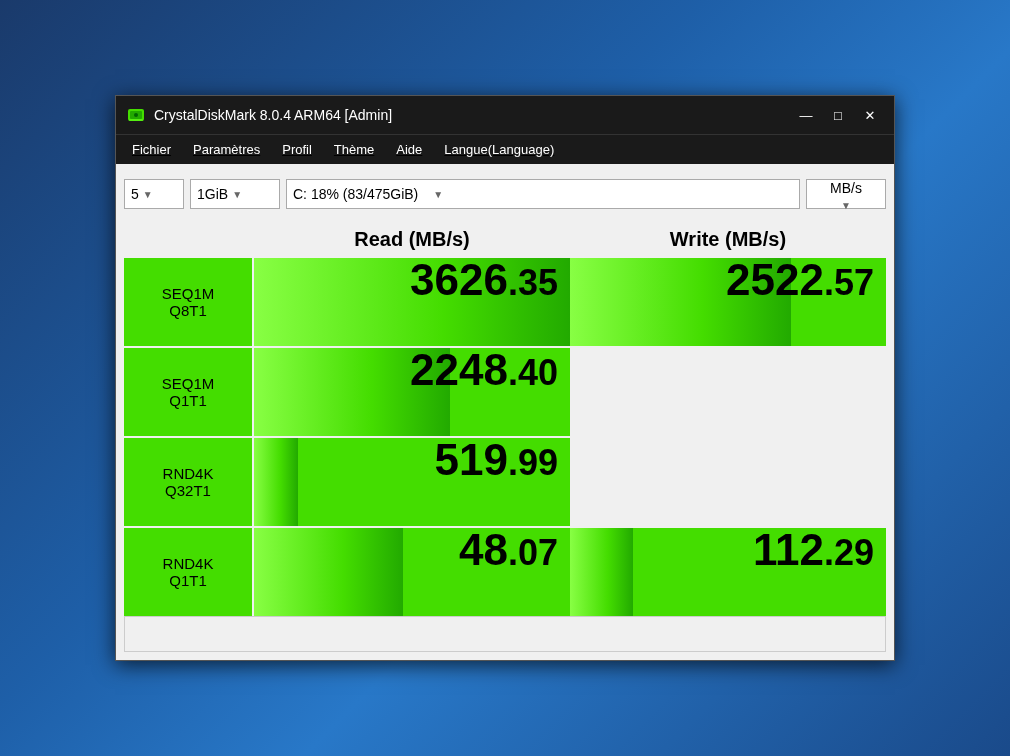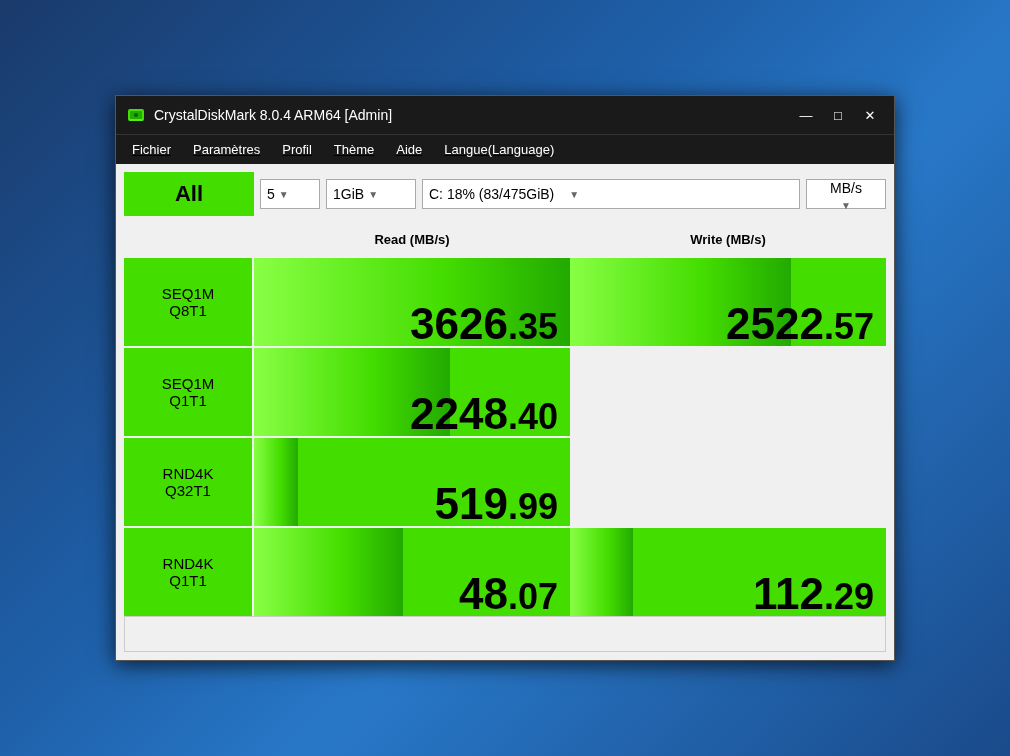--- a/index.html
+++ b/index.html
@@ -124,21 +124,21 @@
     .header-row {
       display: grid;
       grid-template-columns: 130px 1fr 1fr;
       background: #f0f0f0;
       height: 34px;
     }
     .header-cell {
       display: flex;
       align-items: center;
       justify-content: center;
-      font-size: 13px;
+      font-size: 20px;
       font-weight: 700;
       color: #000;
       background: #f0f0f0;
     }
     .header-cell.empty { background: #f0f0f0; }
     .data-row {
       display: grid;
       grid-template-columns: 130px 1fr 1fr;
       height: 90px;
       border-top: 2px solid #f0f0f0;
@@ -150,21 +150,21 @@
       align-items: center;
       justify-content: center;
       font-size: 15px;
       font-weight: 400;
       color: #000;
       border-right: 2px solid #f0f0f0;
     }
     .value-cell {
       background: #44dd00;
       display: flex;
-      align-items: flex-end;
+      align-items: flex-start;
       justify-content: flex-end;
       padding-right: 12px;
       position: relative;
       overflow: hidden;
       padding-left: 24px;
     }
     .value-cell:first-of-type {
       border-right: 2px solid #f0f0f0;
     }
     
@@ -232,21 +232,20 @@
     <span class="menu-item">Paramètres</span>
     <span class="menu-item">Profil</span>
     <span class="menu-item">Thème</span>
     <span class="menu-item">Aide</span>
     <span class="menu-item">Langue(Language)</span>
   </div>
 
   <div class="main-content">
 
     <div class="top-controls">
-      <button class="btn-all">All</button>
       <div class="dropdown dropdown-narrow">
         <span>5</span>
         <span class="dropdown-arrow">▼</span>
       </div>
       <div class="dropdown dropdown-mid">
         <span>1GiB</span>
         <span class="dropdown-arrow">▼</span>
       </div>
       <div class="dropdown dropdown-wide">
         <span>C: 18% (83/475GiB)</span>

